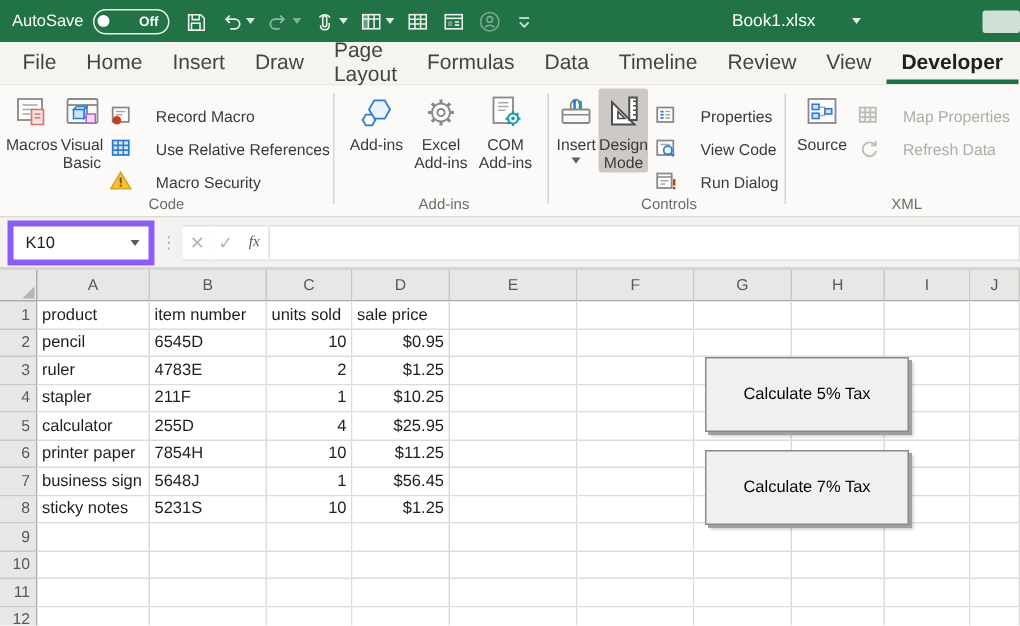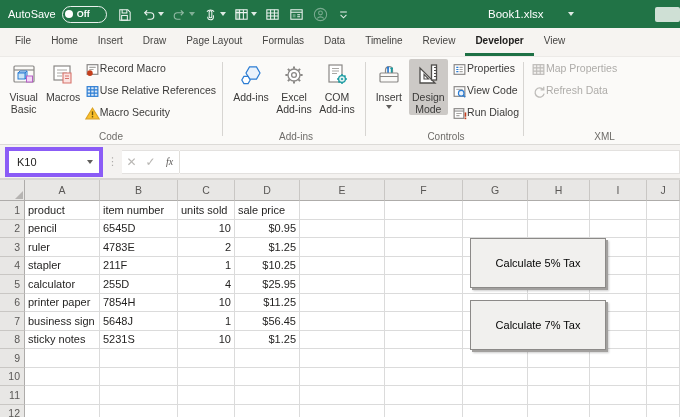--- a/index.html
+++ b/index.html
@@ -1,45 +1,45 @@
 <!DOCTYPE html>
 <html><head>
 <meta charset="utf-8">
 <style>
   html,body{margin:0;padding:0}
   body{width:680px;height:417px;overflow:hidden;font-family:"Liberation Sans",sans-serif;background:#fff;position:relative}
   
   .titlebar{height:28px;background:#217346;display:flex;align-items:center;padding:0 8px;gap:9px;color:#fff;position:relative}
   .autosave{display:flex;align-items:center;gap:6px;font-size:11px}
-  .pill{display:flex;align-items:center;gap:4px;border:1px solid rgba(255,255,255,.9);border-radius:9px;height:15px;padding:0 16px 0 2px}
+  .pill{display:flex;align-items:center;gap:20px;border:1px solid rgba(255,255,255,.9);border-radius:9px;height:15px;padding:0 6px 0 2px}
   .pill .dot{width:8px;height:8px;border-radius:50%;background:#fff}
   .pill .st{font-size:9px;font-weight:bold}
   .qat{display:flex;align-items:center;gap:7px}
   .qat-btn{display:flex;align-items:center;gap:1px}
   .chev{width:0;height:0;border-left:3px solid transparent;border-right:3px solid transparent;border-top:4px solid rgba(255,255,255,.85)}
   .chev.dk{border-top-color:#5f5d5b}
   .doc-title{position:absolute;left:488px;top:0;height:28px;display:flex;align-items:center;gap:24px;font-size:11.5px}
   .tb-partial{position:absolute;right:0;top:7px;width:25px;height:15px;background:#cfe0d5;border-radius:2px}
   .dim{opacity:.5}
   
   .tabrow{height:28px;background:#f6f4f1;display:flex;align-items:stretch;padding:0 5px;border-bottom:1px solid #eceae7}
-  .tab{font-size:10px;color:#454442;padding:0 10px;display:flex;align-items:center;border-bottom:3px solid transparent;box-sizing:border-box}
+  .tab{font-size:14px;color:#454442;padding:0 10px;display:flex;align-items:center;border-bottom:3px solid transparent;box-sizing:border-box}
   .tab.active{color:#21201f;font-weight:bold;border-bottom-color:#1e7145}
   
   .ribbon{height:87px;background:#fbfaf8;border-bottom:1px solid #dcdad7;position:relative}
   .rgroup{position:absolute;top:0;height:87px}
   .rgroup .glabel{position:absolute;bottom:2px;left:0;right:0;text-align:center;font-size:10px;color:#6e6c69}
   .gsep{position:absolute;top:5px;height:74px;width:1px;background:#d7d5d2}
   .rb-row{display:flex;align-items:flex-start;gap:2px;padding-top:2px}
   .rb-big{width:40px;display:flex;flex-direction:column;align-items:center;border-radius:2px}
   .rb-big.active{background:#ccc9c6}
   .rb-ic{height:30px;display:flex;align-items:center;justify-content:center;margin-top:1px}
   .rb-lbl{font-size:10.5px;line-height:11.5px;color:#3b3a39;text-align:center;margin-top:2px}
   .rb-stack{display:flex;flex-direction:column;margin-top:3px}
-  .rb-small{display:flex;align-items:flex-start;gap:0;height:22px;padding:0 2px;white-space:nowrap}
+  .rb-small{display:flex;align-items:flex-end;gap:16px;height:22px;padding:0 2px;white-space:nowrap}
   .rb-sic{width:15px;height:15px;display:flex;align-items:center;justify-content:center}
   .rb-slbl{font-size:10.5px;color:#3b3a39}
   .rb-small.disabled .rb-slbl{color:#aeaca9}
   .insert-chev{margin-top:1px}
   
   .fbar{height:35px;background:#f4f2f0;border-bottom:2px solid #d8d6d3;display:flex;align-items:center;padding-left:5px;box-sizing:border-box}
   .namebox{width:90px;height:22px;background:#fff;border:4px solid #8b5cf6;display:flex;align-items:center;font-size:11px;color:#242322}
   .namebox .nv{flex:1;padding-left:8px}
   .fdots{font-size:11px;color:#aeacaa;padding:0 4px}
   .fbtn{width:19px;height:22px;display:flex;align-items:center;justify-content:center;font-size:12px;color:#b8b6b3;background:#fff;border-top:1px solid #e3e1df;border-bottom:1px solid #e3e1df}
@@ -181,58 +181,58 @@
 <div class="tabrow">
   <span class="tab">File</span>
   <span class="tab">Home</span>
   <span class="tab">Insert</span>
   <span class="tab">Draw</span>
   <span class="tab">Page Layout</span>
   <span class="tab">Formulas</span>
   <span class="tab">Data</span>
   <span class="tab">Timeline</span>
   <span class="tab">Review</span>
+  <span class="tab">View</span>
   <span class="tab active">Developer</span>
-  <span class="tab">View</span>
 </div>
 
 <div class="ribbon">
 
   <div class="rgroup" style="left:4px;width:214px">
     <div class="rb-row">
+      <div class="rb-big" style="width:36px">
+        <div class="rb-ic">
+            <svg width="26" height="26" viewBox="0 0 26 26">
+              <g stroke="#8a8886" stroke-width="1.2" fill="#fff">
+                <rect x="4" y="4" width="16" height="14"></rect>
+              </g>
+              <g stroke="#a9a7a4" stroke-width="1.1">
+                <path d="M7 8h10M7 11h10M7 14h5"></path>
+              </g>
+              <path d="M13 11h8v10h-8z" fill="#fbe3e1" stroke="#d8736b" stroke-width="1.1"></path>
+              <path d="M15 14h4M15 16.5h4" stroke="#d8736b" stroke-width="1"></path>
+            </svg>
+          </div>
+        <div class="rb-lbl">Macros</div>
+      </div>
       <div class="rb-big">
         <div class="rb-ic">
             <svg width="26" height="26" viewBox="0 0 26 26">
               <g stroke="#8a8886" stroke-width="1.2" fill="none">
                 <rect x="3" y="4" width="20" height="16" rx="1"></rect>
                 <path d="M3 8h20"></path>
               </g>
               <path d="M7 11l2-2h7l-2 2z" fill="#e8f2fb" stroke="#2b7cd3" stroke-width="1"></path>
               <path d="M14 11l2-2v6l-2 2z" fill="#d3e6f8" stroke="#2b7cd3" stroke-width="1"></path>
               <rect x="7" y="11" width="7" height="6" fill="#c9e4f7" stroke="#2b7cd3" stroke-width="1"></rect>
               <rect x="15.5" y="14" width="6" height="6" fill="#f3d9f7" stroke="#b55fc5" stroke-width="1"></rect>
             </svg>
           </div>
         <div class="rb-lbl">Visual Basic</div>
       </div>
-      <div class="rb-big" style="width:36px">
-        <div class="rb-ic">
-            <svg width="26" height="26" viewBox="0 0 26 26">
-              <g stroke="#8a8886" stroke-width="1.2" fill="#fff">
-                <rect x="4" y="4" width="16" height="14"></rect>
-              </g>
-              <g stroke="#a9a7a4" stroke-width="1.1">
-                <path d="M7 8h10M7 11h10M7 14h5"></path>
-              </g>
-              <path d="M13 11h8v10h-8z" fill="#fbe3e1" stroke="#d8736b" stroke-width="1.1"></path>
-              <path d="M15 14h4M15 16.5h4" stroke="#d8736b" stroke-width="1"></path>
-            </svg>
-          </div>
-        <div class="rb-lbl">Macros</div>
-      </div>
       <div class="rb-stack">
         <div class="rb-small">
           <span class="rb-sic">
               <svg width="15" height="15" viewBox="0 0 14 14">
                 <rect x="2" y="2.5" width="10" height="9" fill="#fff" stroke="#8a8886" stroke-width="1.1"></rect>
                 <path d="M4 5h6M4 7h4" stroke="#a9a7a4" stroke-width="1"></path>
                 <circle cx="4.6" cy="10.4" r="2.6" fill="#c43e1c"></circle>
               </svg>
             </span>
           <span class="rb-slbl">Record Macro</span>
@@ -367,20 +367,32 @@
           <span class="rb-slbl">Run Dialog</span>
         </div>
       </div>
     </div>
     <div class="glabel">Controls</div>
   </div>
   <div class="gsep" style="left:523px"></div>
 
   <div class="rgroup" style="left:529px;width:151px">
     <div class="rb-row">
+      <div class="rb-big" style="width:38px">
+        <div class="rb-ic">
+            <svg width="26" height="26" viewBox="0 0 26 26">
+              <rect x="4" y="4" width="18" height="16" fill="#fff" stroke="#8a8886" stroke-width="1.2"></rect>
+              <path d="M11 9.5h4M11 15h4M15 9.5v5.5" stroke="#a9a7a4" stroke-width="1.1" fill="none"></path>
+              <rect x="6.5" y="7.5" width="4.5" height="3.5" fill="#d3e6f8" stroke="#2b7cd3" stroke-width="1.1"></rect>
+              <rect x="6.5" y="13.5" width="4.5" height="3.5" fill="#d3e6f8" stroke="#2b7cd3" stroke-width="1.1"></rect>
+              <rect x="15" y="10.5" width="4.5" height="3.5" fill="#d3e6f8" stroke="#2b7cd3" stroke-width="1.1"></rect>
+            </svg>
+          </div>
+        <div class="rb-lbl">Source</div>
+      </div>
       <div class="rb-stack">
         <div class="rb-small disabled">
           <span class="rb-sic">
               <svg width="15" height="15" viewBox="0 0 14 14">
                 <rect x="2" y="2.5" width="10" height="9" fill="#f3f1ef" stroke="#bdbbb8" stroke-width="1.1"></rect>
                 <path d="M2 5.5h10M2 8.5h10M5.3 2.5v9M8.6 2.5v9" stroke="#bdbbb8" stroke-width="1"></path>
               </svg>
             </span>
           <span class="rb-slbl">Map Properties</span>
         </div>

